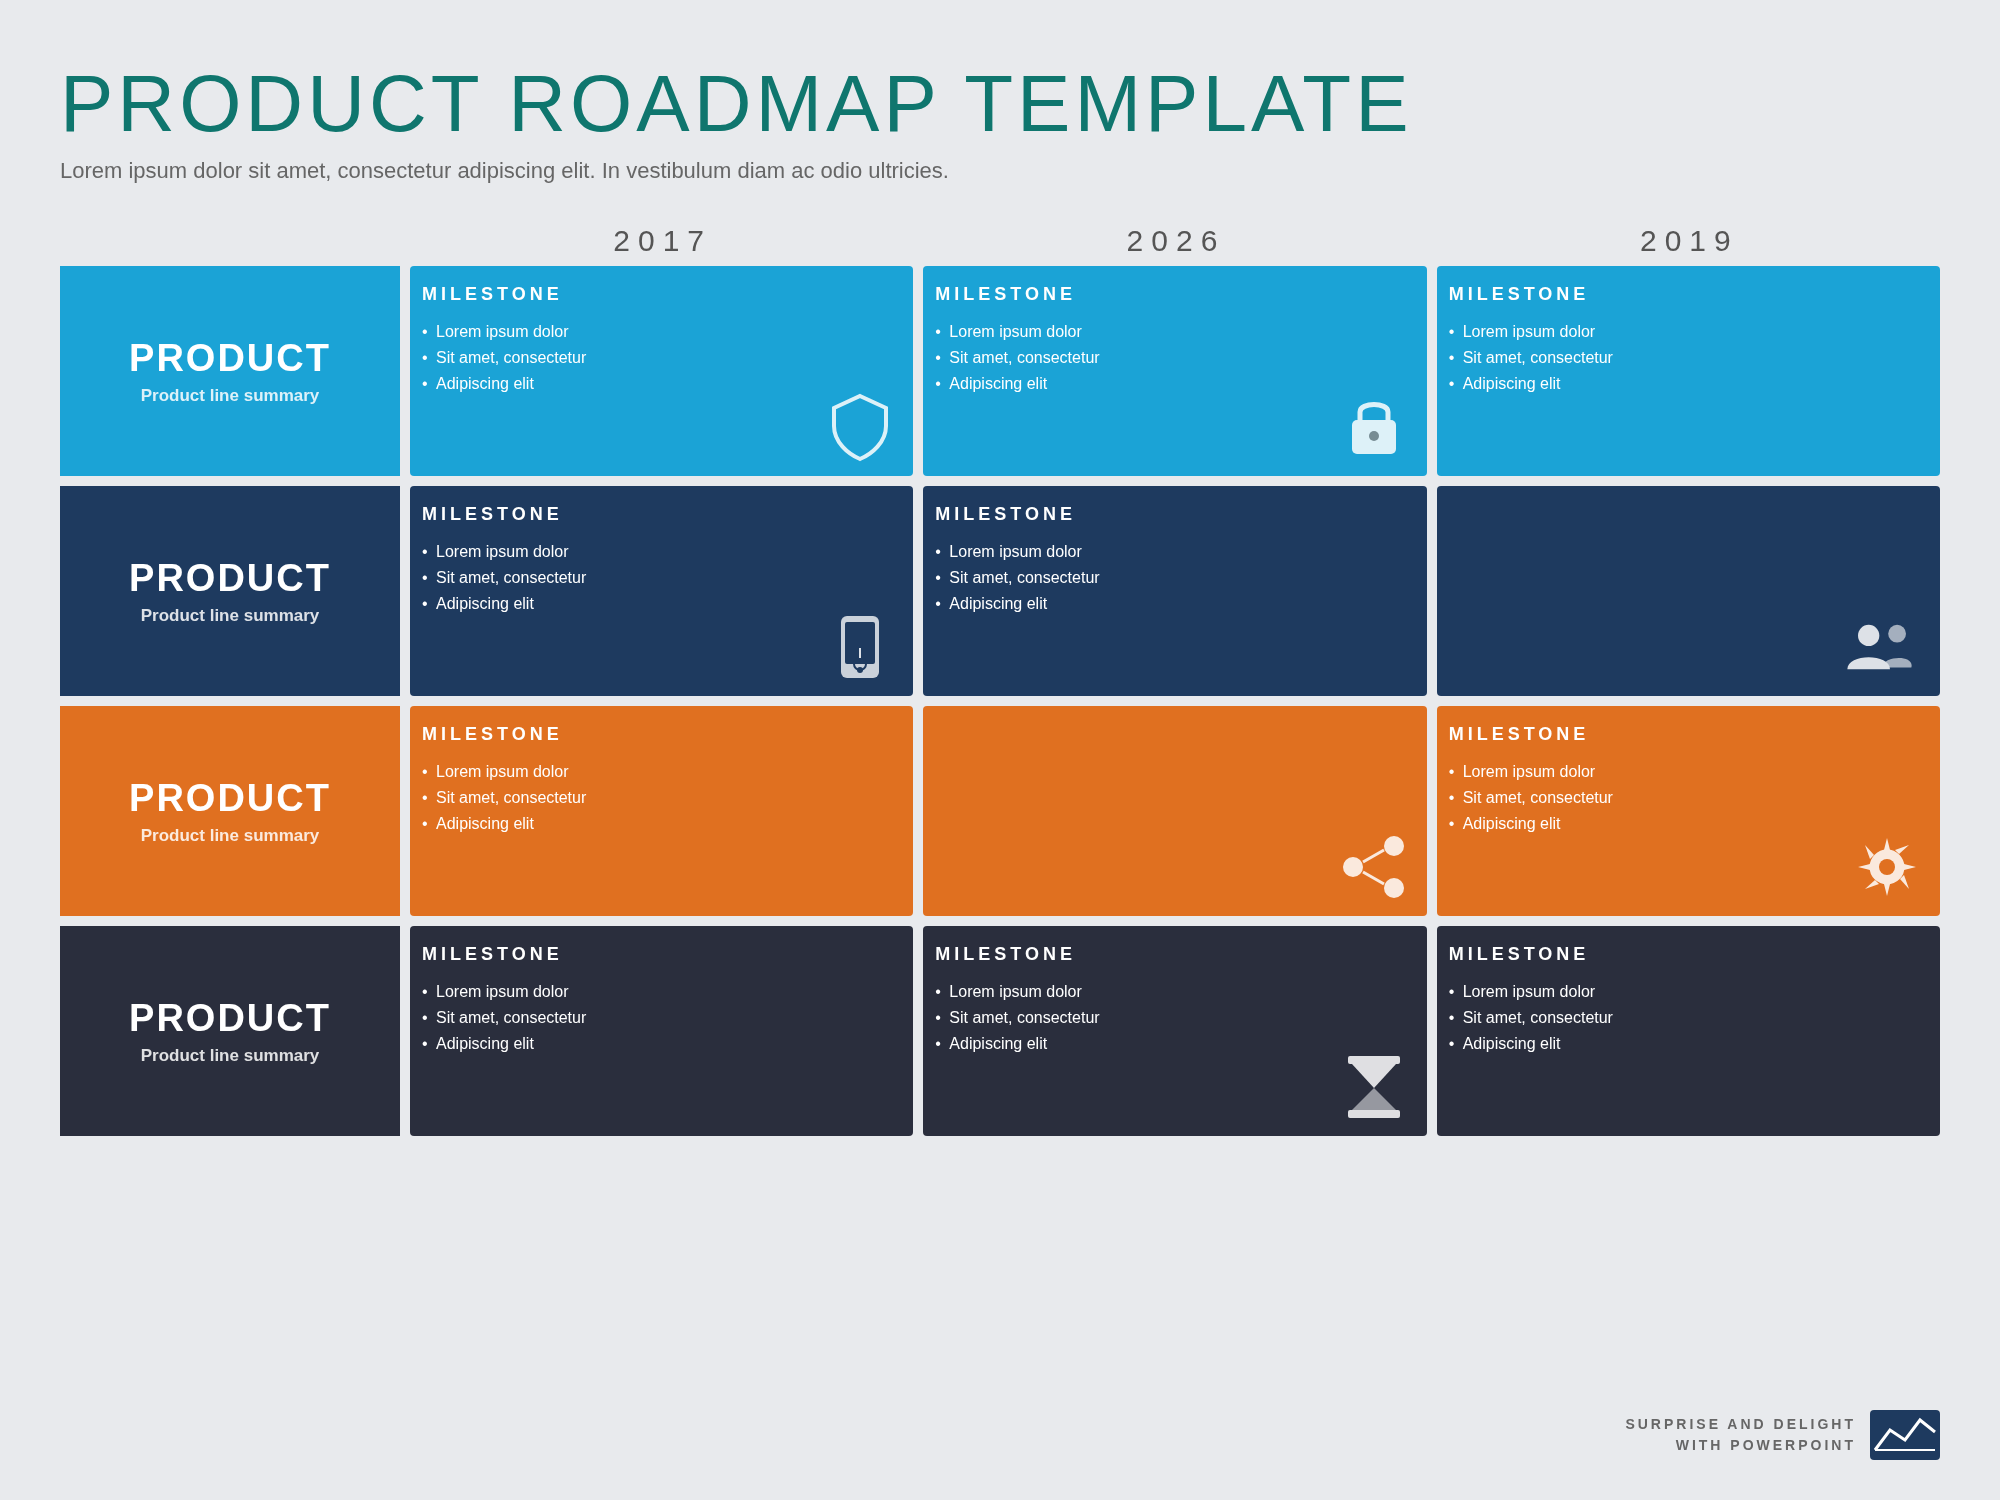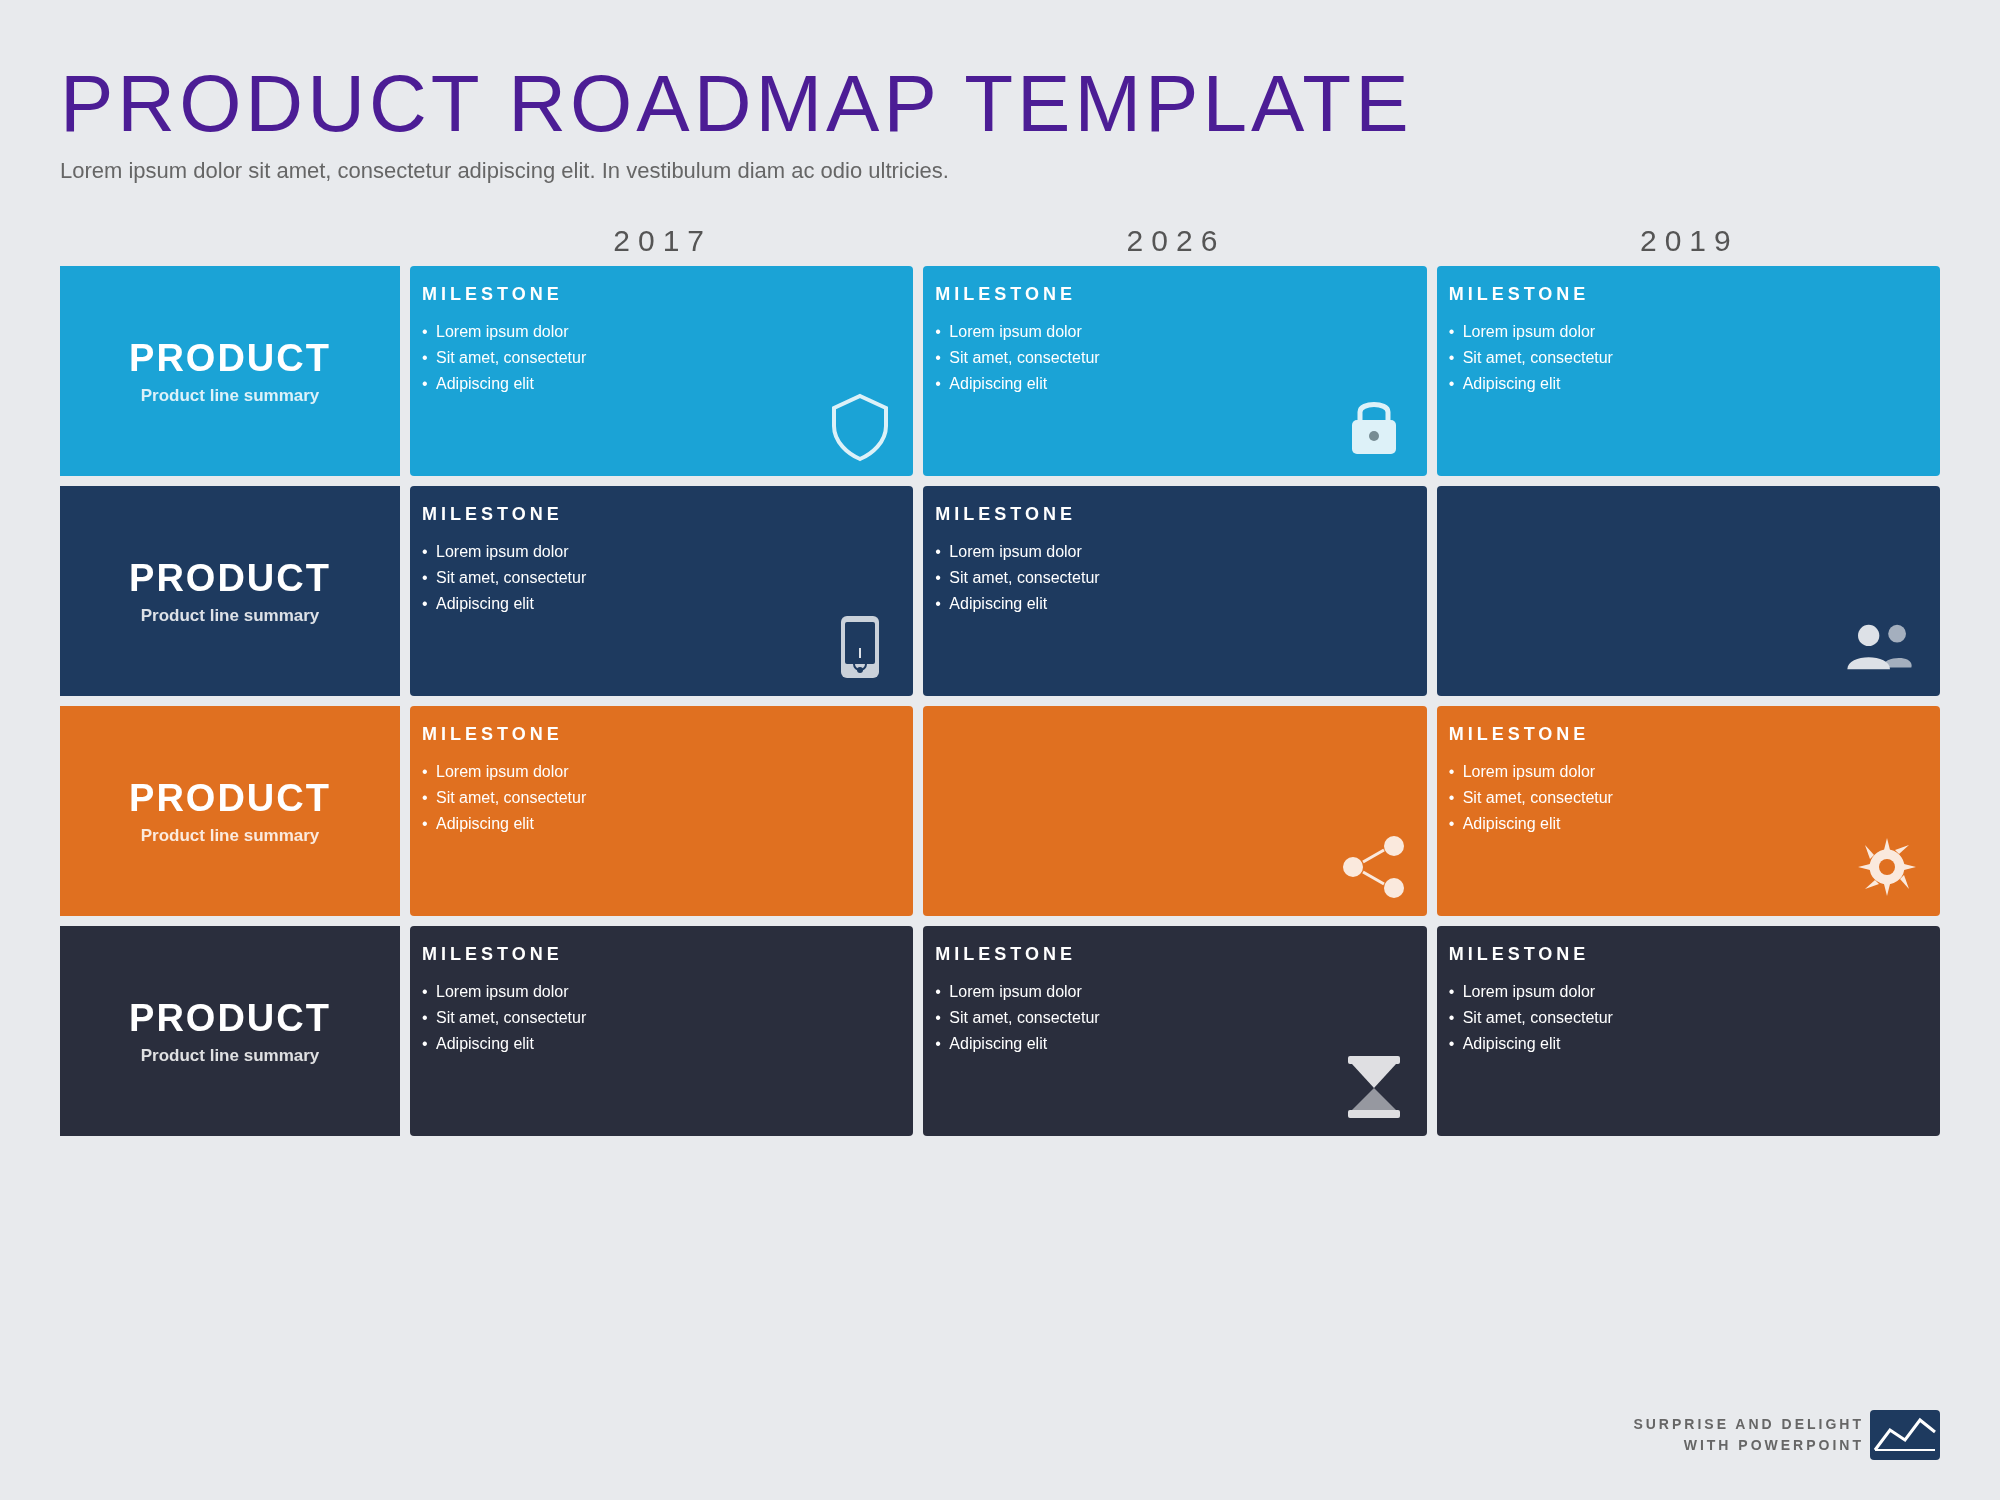--- a/index.html
+++ b/index.html
@@ -8,21 +8,21 @@
       background: #e8eaed;
       width: 2000px;
       min-height: 1500px;
       display: flex;
       flex-direction: column;
       padding: 40px 60px 40px 60px;
     }
     .page-title {
       font-size: 80px;
       font-weight: 300;
-      color: #4c1d95;
+      color: #0f766e;
       letter-spacing: 4px;
       text-align: left;
       margin-top: 20px;
       line-height: 1.1;
     }
     .subtitle {
       font-size: 22px;
       color: #666;
       margin-top: 10px;
       margin-bottom: 40px;
@@ -127,21 +127,21 @@
     .empty-cell {
       border-radius: 4px;
     }
     .row-navy .empty-cell { background: #1e3a5f; }
     .row-orange .empty-cell { background: #e07020; }
     .branding {
       margin-top: auto;
       display: flex;
       justify-content: flex-end;
       align-items: center;
-      gap: 6px;
+      gap: 14px;
       padding-top: 20px;
     }
     .branding-text {
       text-align: right;
       font-size: 14px;
       letter-spacing: 3px;
       color: #666;
       font-weight: 600;
       line-height: 1.5;
     }

